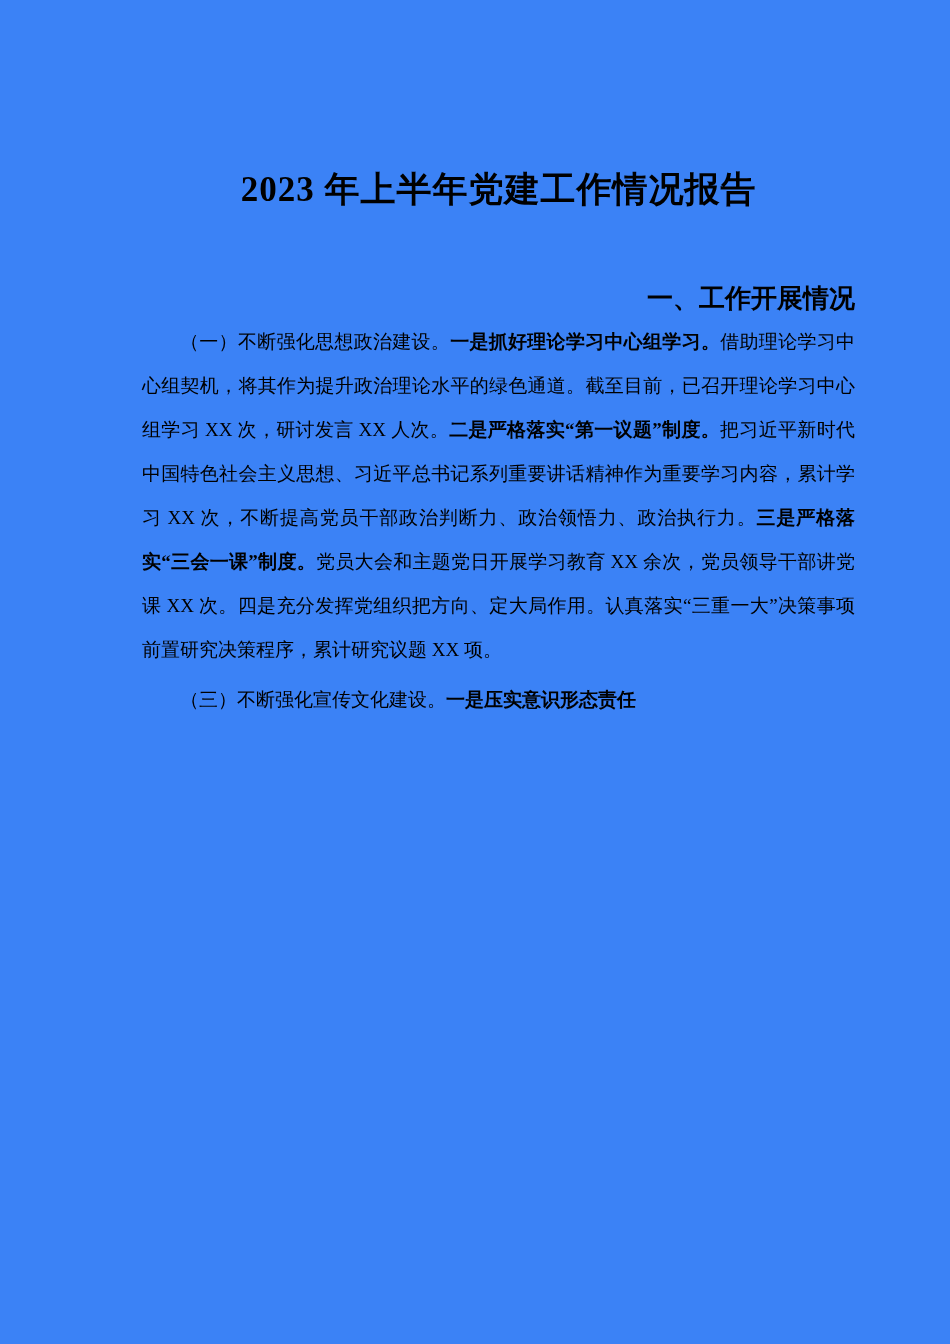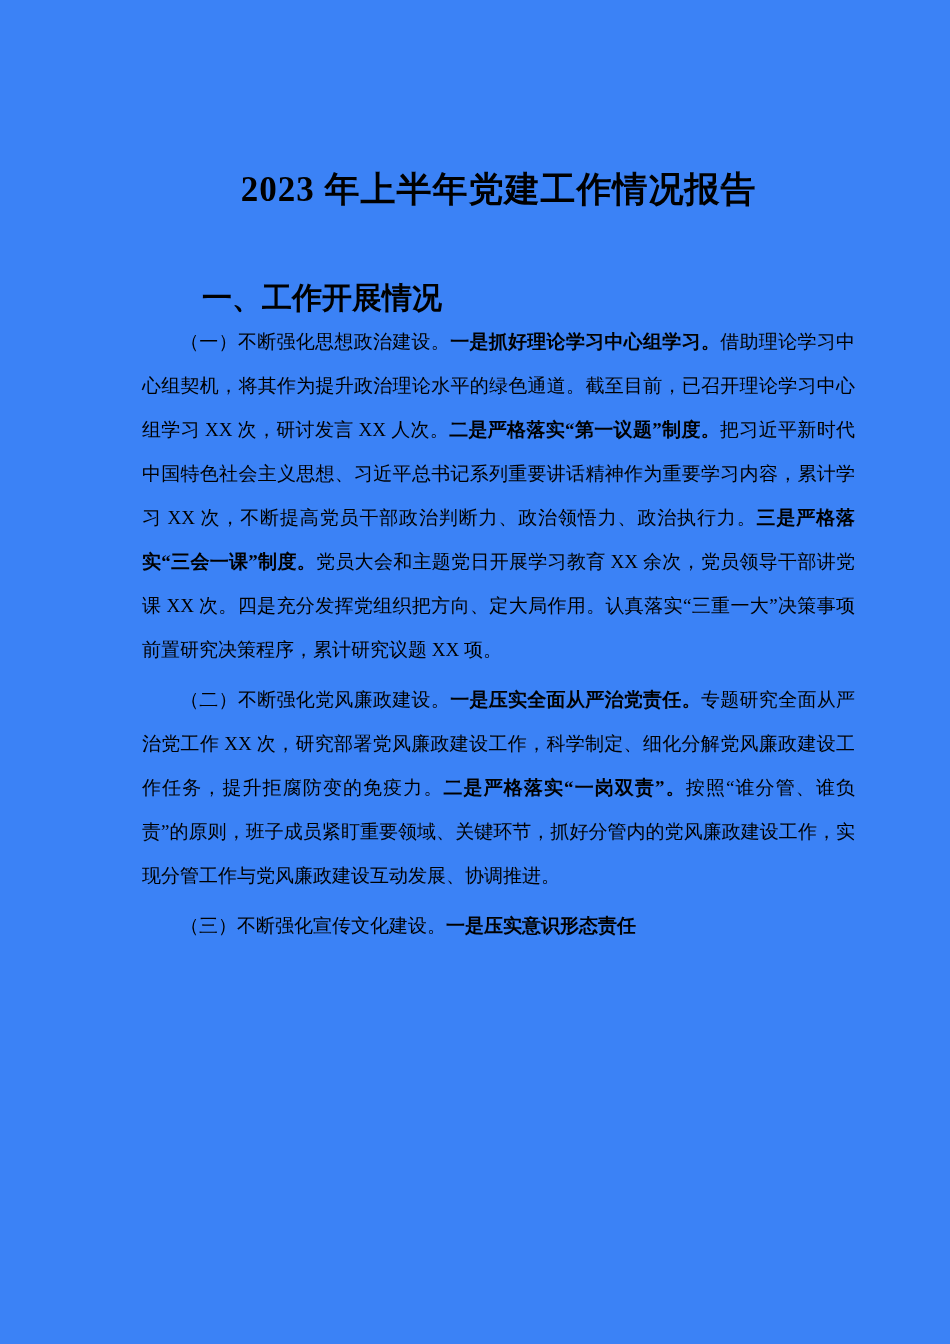--- a/index.html
+++ b/index.html
@@ -20,25 +20,26 @@
   .doc-title {
     font-size: 35px;
     line-height: 48px;
     font-weight: bold;
     text-align: center;
     letter-spacing: 1px;
     margin-bottom: 62px;
     font-family: "Liberation Serif", "DejaVu Serif", serif;
   }
   .section-heading {
-    font-size: 30px;
+    font-size: 26px;
     line-height: 44px;
     font-weight: bold;
     text-indent: 2em;
     font-family: "Liberation Sans", "DejaVu Sans", sans-serif;
+    text-align: right;
   }
   .para {
     font-size: 19px;
     line-height: 44px;
     text-indent: 2em;
     text-align: justify;
     margin-bottom: 6px;
   }
   .para span.run-bold { font-weight: bold; }
   .para span.run-regular { font-weight: normal; }
@@ -46,16 +47,15 @@
 </head>
 <body>
 
 <div class="page">
   <h1 class="doc-title">2023 年上半年党建工作情况报告</h1>
 
   <h2 class="section-heading">一、工作开展情况</h2>
 
   <div id="doc-body">
       <p class="para"><span class="run-regular">（一）不断强化思想政治建设。</span><span class="run-bold">一是抓好理论学习中心组学习。</span><span class="run-regular">借助理论学习中心组契机，将其作为提升政治理论水平的绿色通道。截至目前，已召开理论学习中心组学习 XX 次，研讨发言 XX 人次。</span><span class="run-bold">二是严格落实“第一议题”制度。</span><span class="run-regular">把习近平新时代中国特色社会主义思想、习近平总书记系列重要讲话精神作为重要学习内容，累计学习 XX 次，不断提高党员干部政治判断力、政治领悟力、政治执行力。</span><span class="run-bold">三是严格落实“三会一课”制度。</span><span class="run-regular">党员大会和主题党日开展学习教育 XX 余次，党员领导干部讲党课 XX 次。四是充分发挥党组织把方向、定大局作用。认真落实“三重一大”决策事项前置研究决策程序，累计研究议题 XX 项。</span></p>
-      <p class="para"><span class="run-regular">（二）不断强化党风廉政建设。</span><span class="run-bold">一是压实全面从严治党责任。</span><span class="run-regular">专题研究全面从严治党工作 XX 次，研究部署党风廉政建设工作，科学制定、细化分解党风廉政建设工作任务，提升拒腐防变的免疫力。</span><span class="run-bold">二是严格落实“一岗双责”。</span><span class="run-regular">按照“谁分管、谁负责”的原则，班子成员紧盯重要领域、关键环节，抓好分管内的党风廉政建设工作，实现分管工作与党风廉政建设互动发展、协调推进。</span></p>
       <p class="para"><span class="run-regular">（三）不断强化宣传文化建设。</span><span class="run-bold">一是压实意识形态责任</span></p>
     </div>
 </div>
 
 </body></html>

